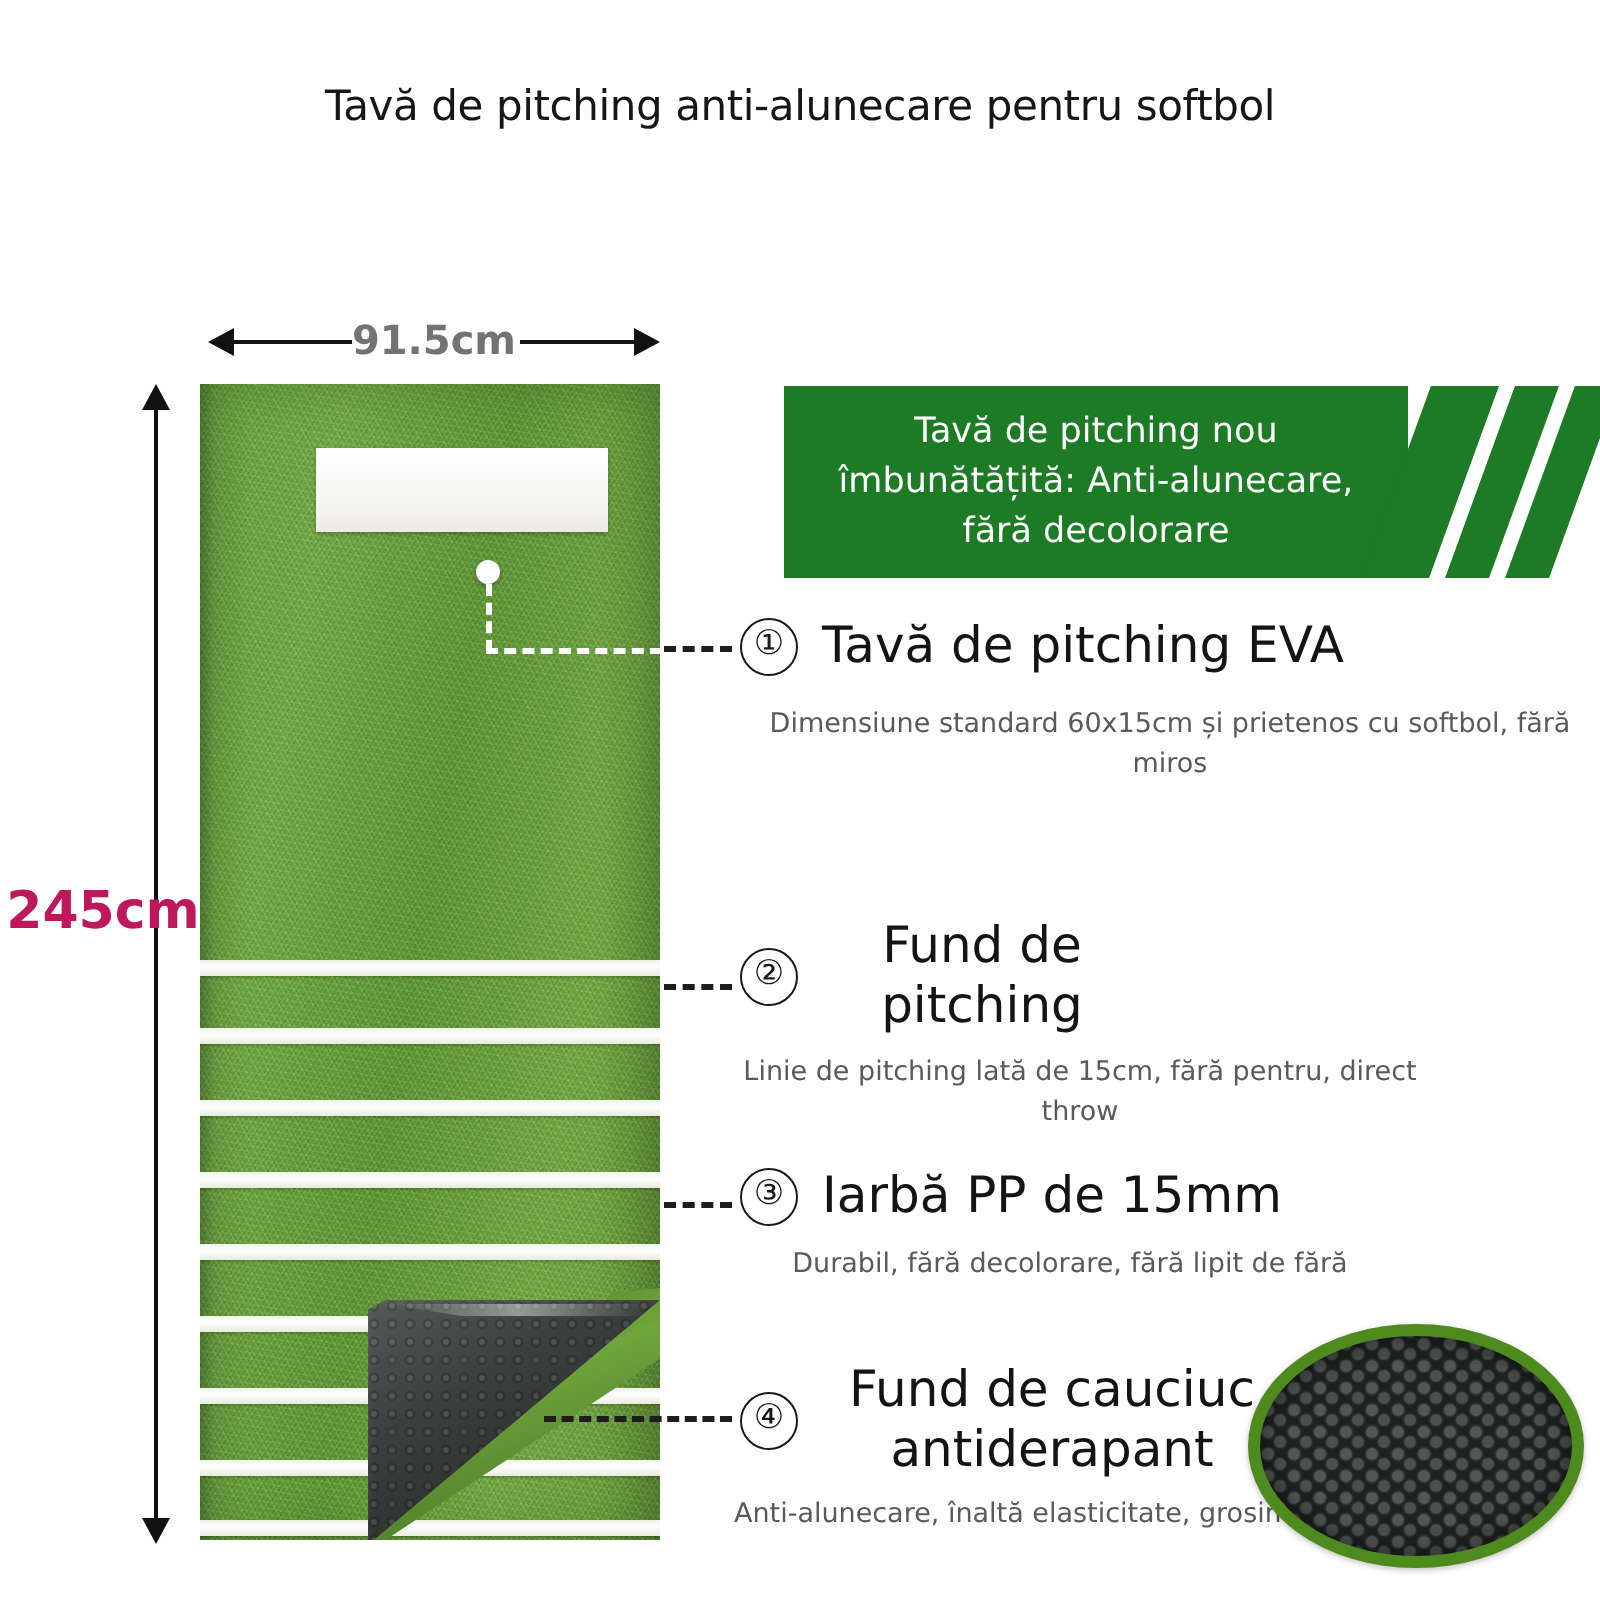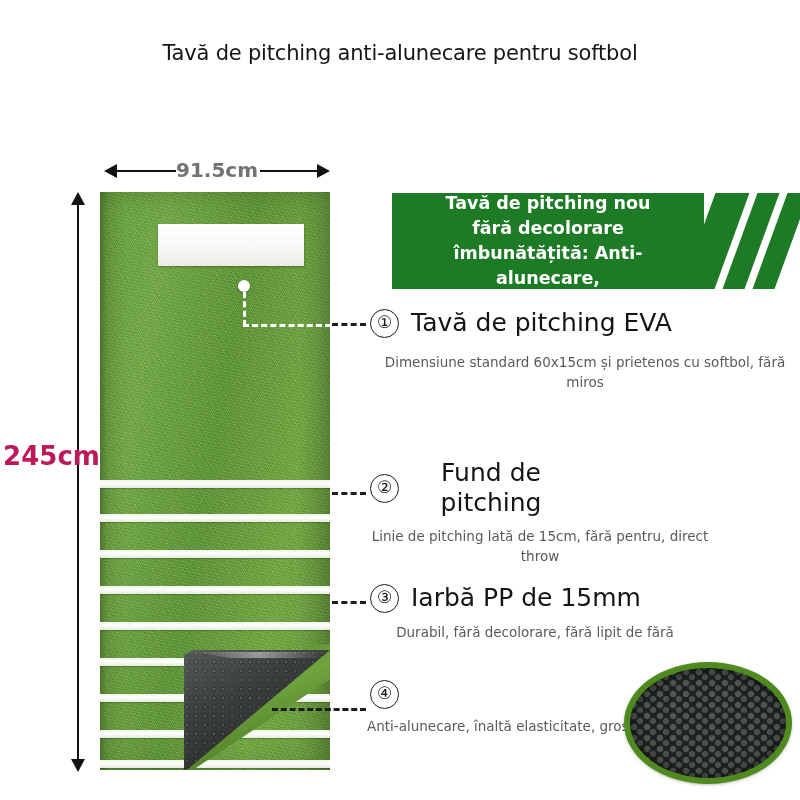--- a/index.html
+++ b/index.html
@@ -255,21 +255,21 @@
     display: flex;
     align-items: center;
     justify-content: center;
   }
   .banner-text {
     color: #ffffff;
     font-size: 17.5px;
     line-height: 25px;
     text-align: center;
     padding: 0 14px;
-    font-weight: 700;
+    font-weight: 400;
   }
   .banner-stripe {
     position: absolute;
     top: 0;
     height: 96px;
     background: #1d7a25;
     transform: skewX(-20deg);
   }
   .bs1 { left: 306px; width: 34px; }
   .bs2 { left: 348px; width: 22px; }
@@ -395,22 +395,22 @@
 
 <div class="lead" style="left:332px; top:323px; width:34px;"></div>
 <div class="lead" style="left:332px; top:492px; width:34px;"></div>
 <div class="lead" style="left:332px; top:601px; width:34px;"></div>
 <div class="lead" style="left:272px; top:708px; width:94px;"></div>
 
 <div class="banner">
   <div class="banner-body">
     <div class="banner-text">
       <div>Tavă de pitching nou</div>
+      <div>îmbunătățită: Anti-alunecare,</div>
       <div>fără decolorare</div>
-      <div>îmbunătățită: Anti-alunecare,</div>
     </div>
   </div>
   <div class="banner-stripe bs1"></div>
   <div class="banner-stripe bs2"></div>
   <div class="banner-stripe bs3"></div>
 </div>
 
 <div class="callout" id="callout-1">
   <div class="callout-head">
     <div class="num-circle">①</div>
@@ -431,19 +431,20 @@
   <div class="callout-head">
     <div class="num-circle">③</div>
     <div class="callout-title">Iarbă PP de 15mm</div>
   </div>
   <div class="callout-sub">Durabil, fără decolorare, fără lipit de fără</div>
 </div>
 
 <div class="callout" id="callout-4">
   <div class="callout-head">
     <div class="num-circle">④</div>
+    <div class="callout-title">Fund de cauciuc antiderapant</div>
   </div>
   <div class="callout-sub">Anti-alunecare, înaltă elasticitate, grosime 5mm</div>
 </div>
 
 <div class="rubber-oval">
   <div class="rubber-oval-inner"></div>
 </div>
 
 </body></html>

